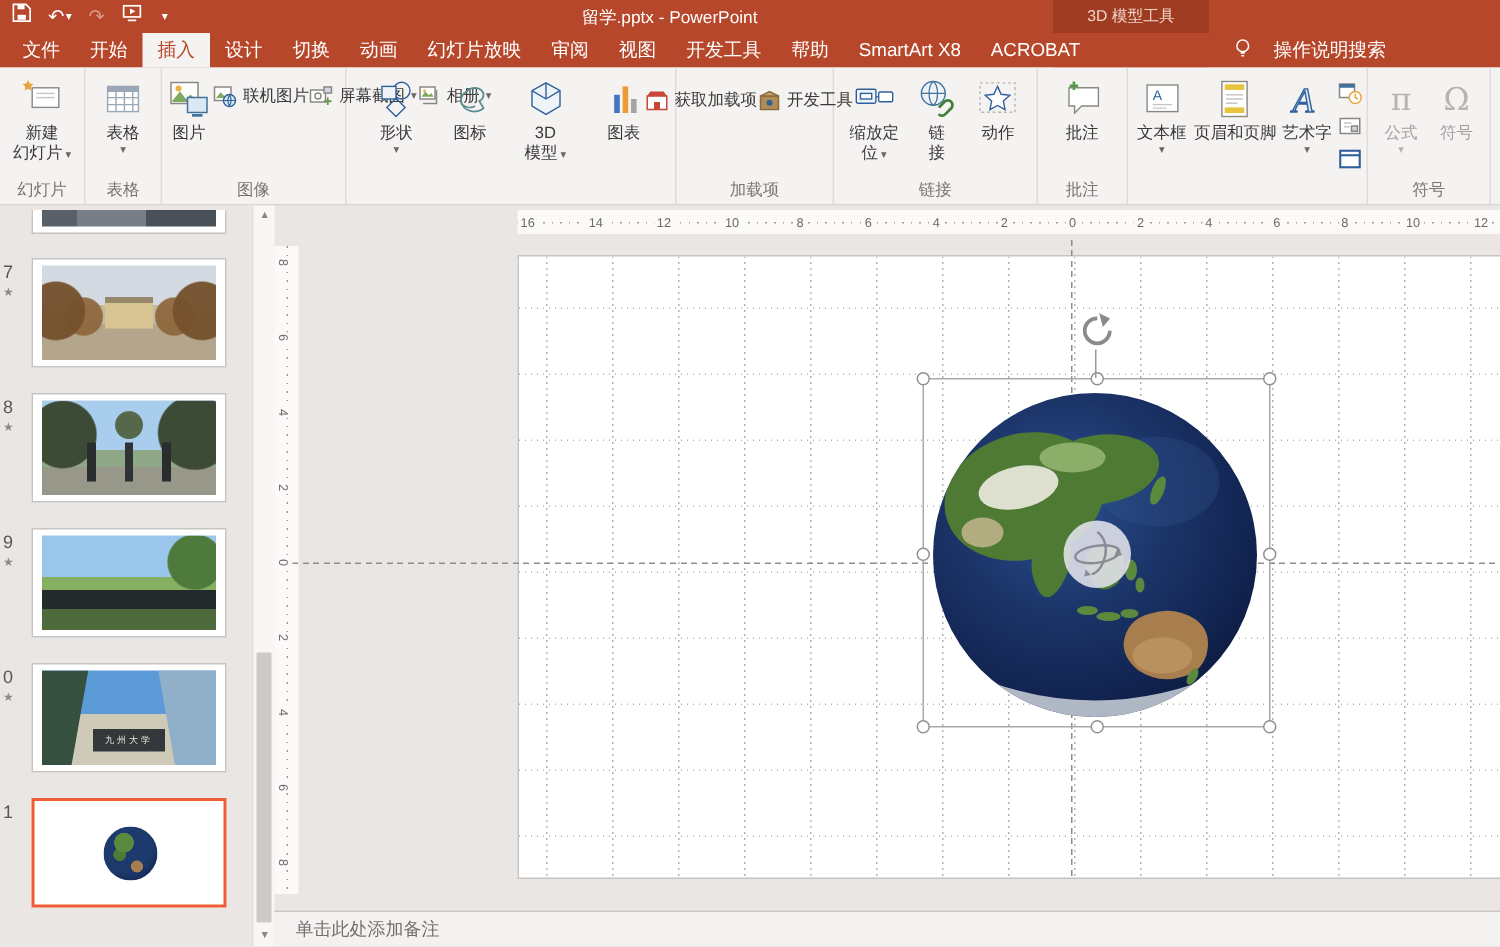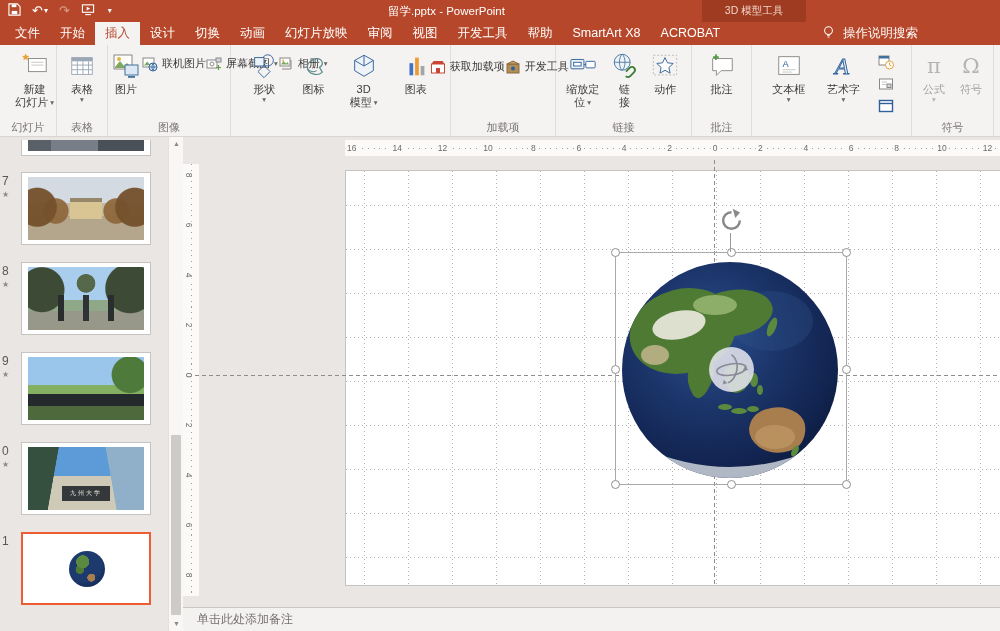--- a/index.html
+++ b/index.html
@@ -23,21 +23,21 @@
   .ctx-label{display:block;text-align:center;font-size:10.5px;color:#f2d4ca;margin-top:4px;white-space:nowrap}
   .ctx-tab{position:absolute;left:0;bottom:0;width:100%;height:23px;line-height:23px;
            text-align:center;color:#fff;font-size:12.5px}
 
   
   .tabrow{position:absolute;left:0;top:22px;width:1000px;height:23px;background:var(--red);
           display:flex;padding-left:5px;color:#fff;font-size:12.5px}
   .tab{padding:0 10px;line-height:23px;white-space:nowrap}
   .tab.active{background:var(--ribbon-bg);color:var(--red)}
   .tellme{position:absolute;left:822px;top:22px;height:23px;display:flex;align-items:center;
-          gap:8px;color:#fff;font-size:12.5px;white-space:nowrap}
+          gap:14px;color:#fff;font-size:12.5px;white-space:nowrap}
 
   
   .ribbon{position:absolute;left:0;top:45px;width:1000px;height:92px;background:var(--ribbon-bg);
           border-bottom:1px solid #d8d5d2;display:flex}
   .rgroup{position:relative;height:100%;border-right:1px solid var(--sep);
           display:flex;flex-direction:column;flex:0 0 auto}
   .gbody{flex:1;display:flex;align-items:flex-start;padding:3px 2px 0 2px}
   .glabel{height:16px;line-height:14px;text-align:center;font-size:11px;color:var(--glabel)}
   .bigbtn{display:flex;flex-direction:column;align-items:center;text-align:center;
           font-size:11px;color:var(--txt);line-height:13px;padding-top:2px}
@@ -196,21 +196,21 @@
         <circle cx="7" cy="6" r="4.2" fill="none" stroke="#fff" stroke-width="1.1"></circle>
         <path d="M5.5 11h3M6 13h2" stroke="#fff" stroke-width="1.1"></path>
       </svg>
   </span>
   <span>操作说明搜索</span>
 </div>
 
 <div class="ribbon">
 
   <div class="rgroup" style="width:57px">
-    <div class="gbody" style="justify-content:flex-end">
+    <div class="gbody" style="justify-content:center">
       <div class="bigbtn">
         <div class="bicon">
           <svg width="28" height="28" viewBox="0 0 30 30">
               <rect x="8" y="7" width="19" height="14" fill="#fff" stroke="#8a8884"></rect>
               <line x1="11" y1="11" x2="24" y2="11" stroke="#c8c6c2"></line>
               <line x1="11" y1="14" x2="24" y2="14" stroke="#c8c6c2"></line>
               <path d="M5 1.5l1.2 2.4 2.7.4-1.9 1.9.4 2.7L5 7.6 2.6 8.9 3 6.2 1.1 4.3l2.7-.4z" fill="#e8a33d"></path>
             </svg>
         </div>
         <div class="blabel">
@@ -457,20 +457,33 @@
         <div class="bicon">
           <svg width="28" height="28" viewBox="0 0 30 30">
               <rect x="4" y="5" width="22" height="19" fill="#fff" stroke="#8a8884"></rect>
               <text x="8" y="16" font-size="10" fill="#2f6099" font-family="sans-serif">A</text>
               <path d="M8 19h14M8 21.5h10" stroke="#c8c6c2"></path>
             </svg>
         </div>
         <div class="blabel">
             <span>文本框</span>
             <span class="dd">▾</span>
+          </div>
+      </div>
+      <div class="bigbtn" style="width:58px">
+        <div class="bicon">
+          <svg width="28" height="28" viewBox="0 0 30 30">
+              <rect x="6" y="2.5" width="18" height="25" fill="#fff" stroke="#8a8884"></rect>
+              <rect x="8" y="4.5" width="14" height="4" fill="#e8c33d"></rect>
+              <rect x="8" y="21" width="14" height="4" fill="#e8c33d"></rect>
+              <path d="M9 12h12M9 15h12M9 18h8" stroke="#c8c6c2"></path>
+            </svg>
+        </div>
+        <div class="blabel">
+            <span>页眉和页脚</span>
           </div>
       </div>
       <div class="bigbtn" style="width:40px">
         <div class="bicon">
           <svg width="28" height="28" viewBox="0 0 30 30">
               <text x="5" y="24" font-size="25" font-style="italic" fill="#dce9f5" stroke="#2f6099" stroke-width="1" font-family="serif">A</text>
             </svg>
         </div>
         <div class="blabel">
             <span>艺术字</span>

